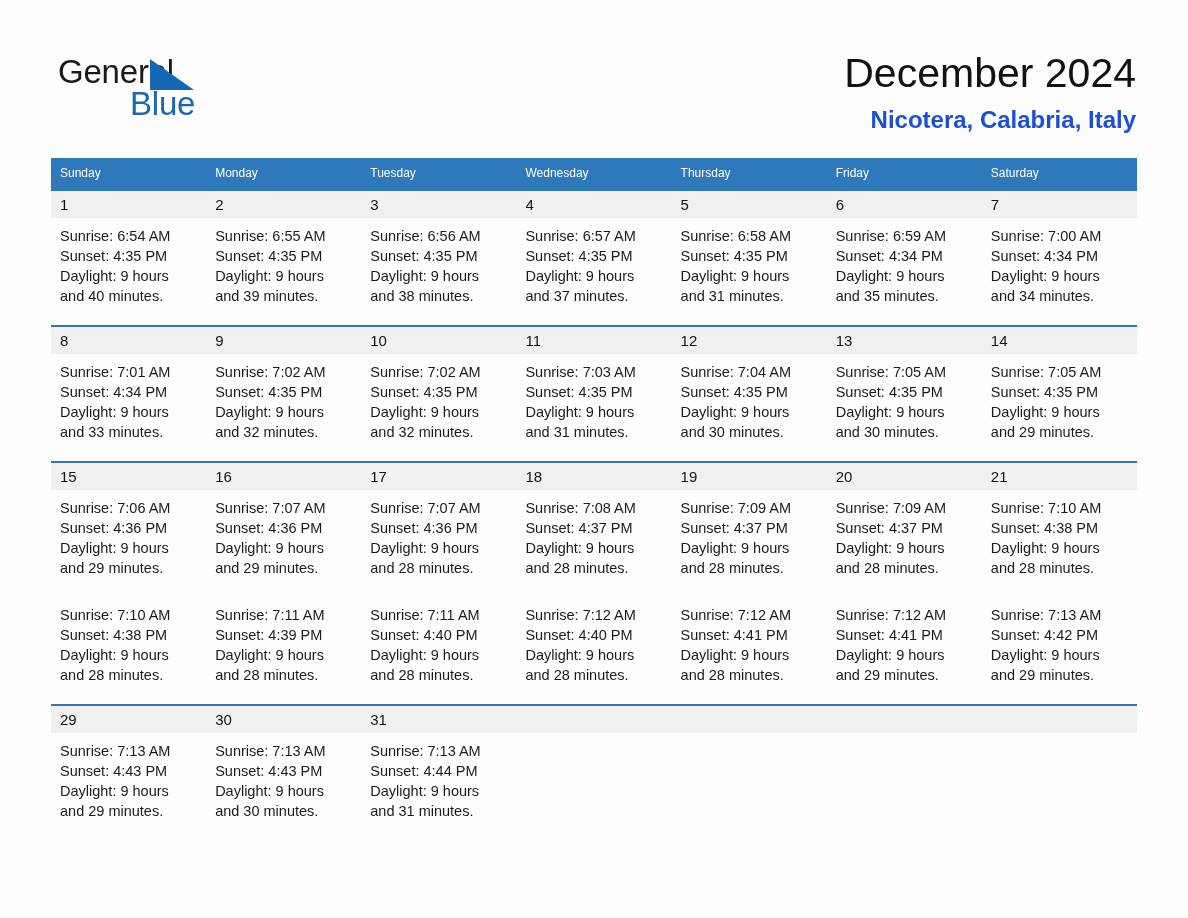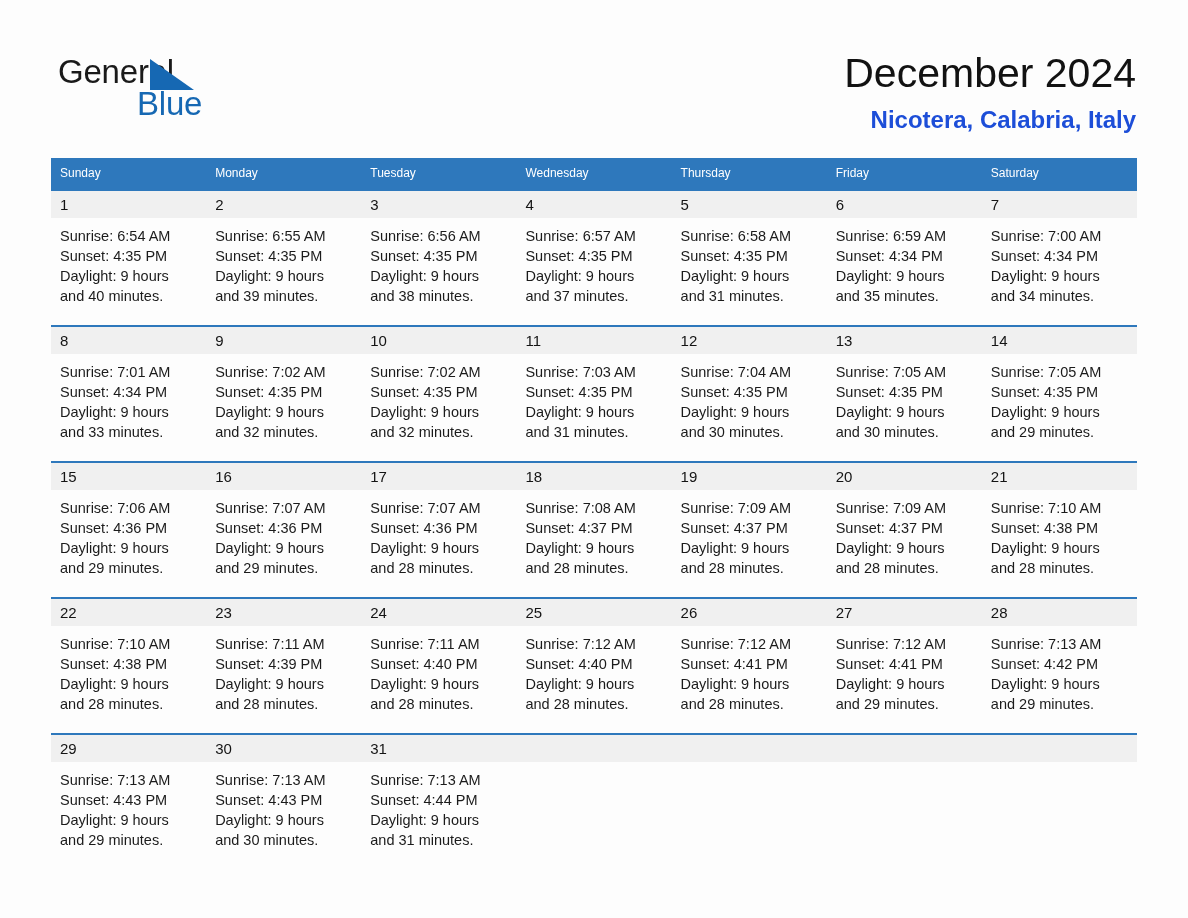--- a/index.html
+++ b/index.html
@@ -51,21 +51,21 @@
   }
   .logo-tri {
     position: absolute;
     left: 92px;
     top: 7px;
     width: 44px;
     height: 31px;
   }
   .logo-blue {
     position: absolute;
-    left: 79px;
+    left: 72px;
     top: 32px;
     font-size: 33px;
     color: #1668b3;
     line-height: 40px;
     white-space: nowrap;
     letter-spacing: -0.2px;
   }
 
   .title-block {
     position: absolute;
@@ -354,29 +354,20 @@
         <div class="icell">
           <div class="line">Sunrise: 7:10 AM</div>
           <div class="line">Sunset: 4:38 PM</div>
           <div class="line">Daylight: 9 hours</div>
           <div class="line">and 28 minutes.</div>
         </div>
       </div>
     </div>
 
     <div class="week">
-      <div class="numrow">
-        <div class="ncell">22</div>
-        <div class="ncell">23</div>
-        <div class="ncell">24</div>
-        <div class="ncell">25</div>
-        <div class="ncell">26</div>
-        <div class="ncell">27</div>
-        <div class="ncell">28</div>
-      </div>
       <div class="inforow">
         <div class="icell">
           <div class="line">Sunrise: 7:10 AM</div>
           <div class="line">Sunset: 4:38 PM</div>
           <div class="line">Daylight: 9 hours</div>
           <div class="line">and 28 minutes.</div>
         </div>
         <div class="icell">
           <div class="line">Sunrise: 7:11 AM</div>
           <div class="line">Sunset: 4:39 PM</div>

